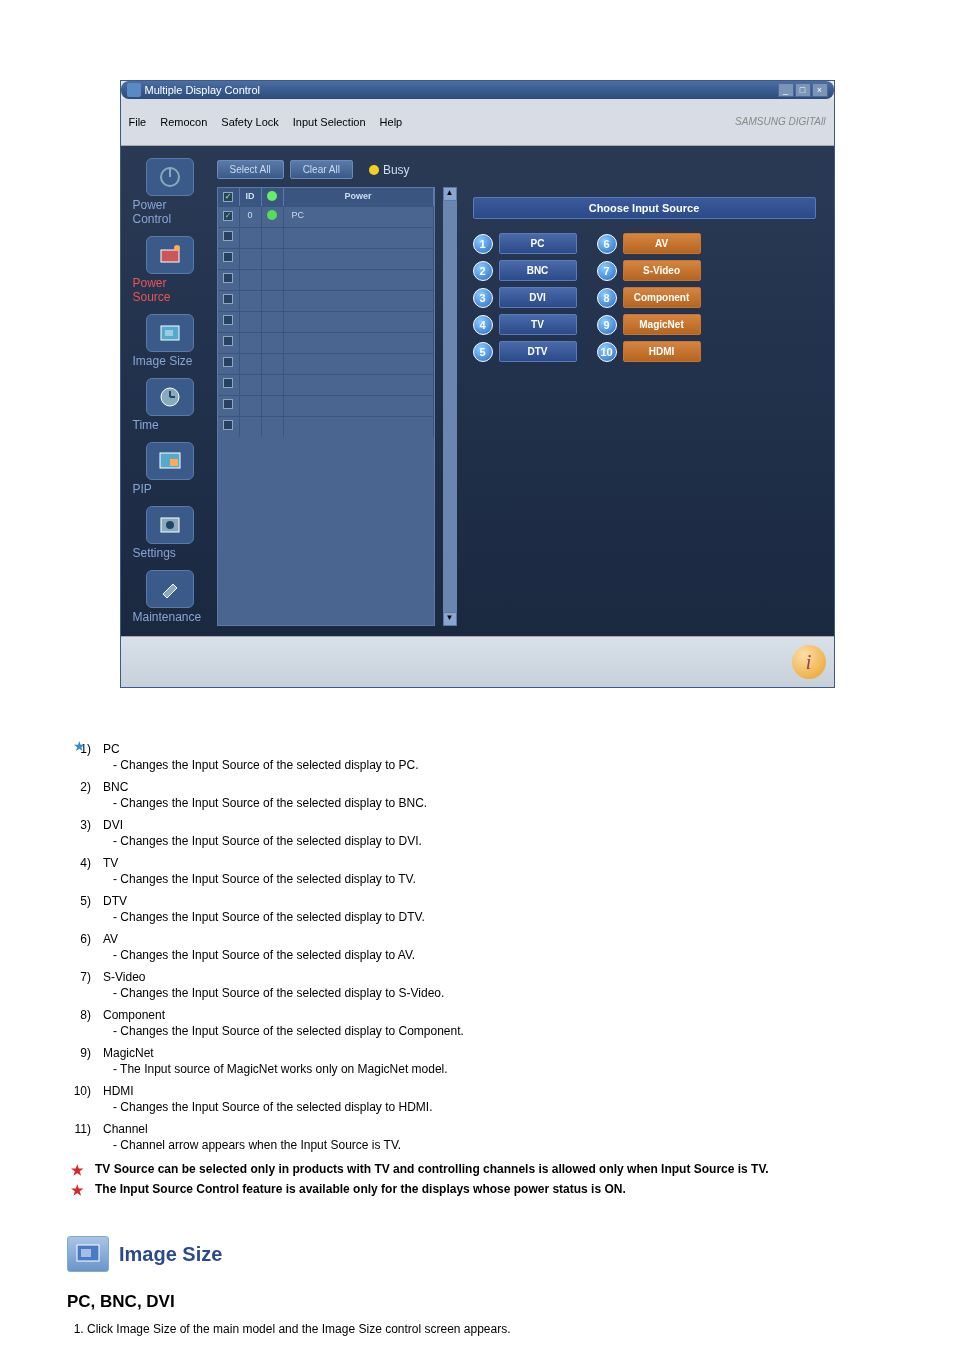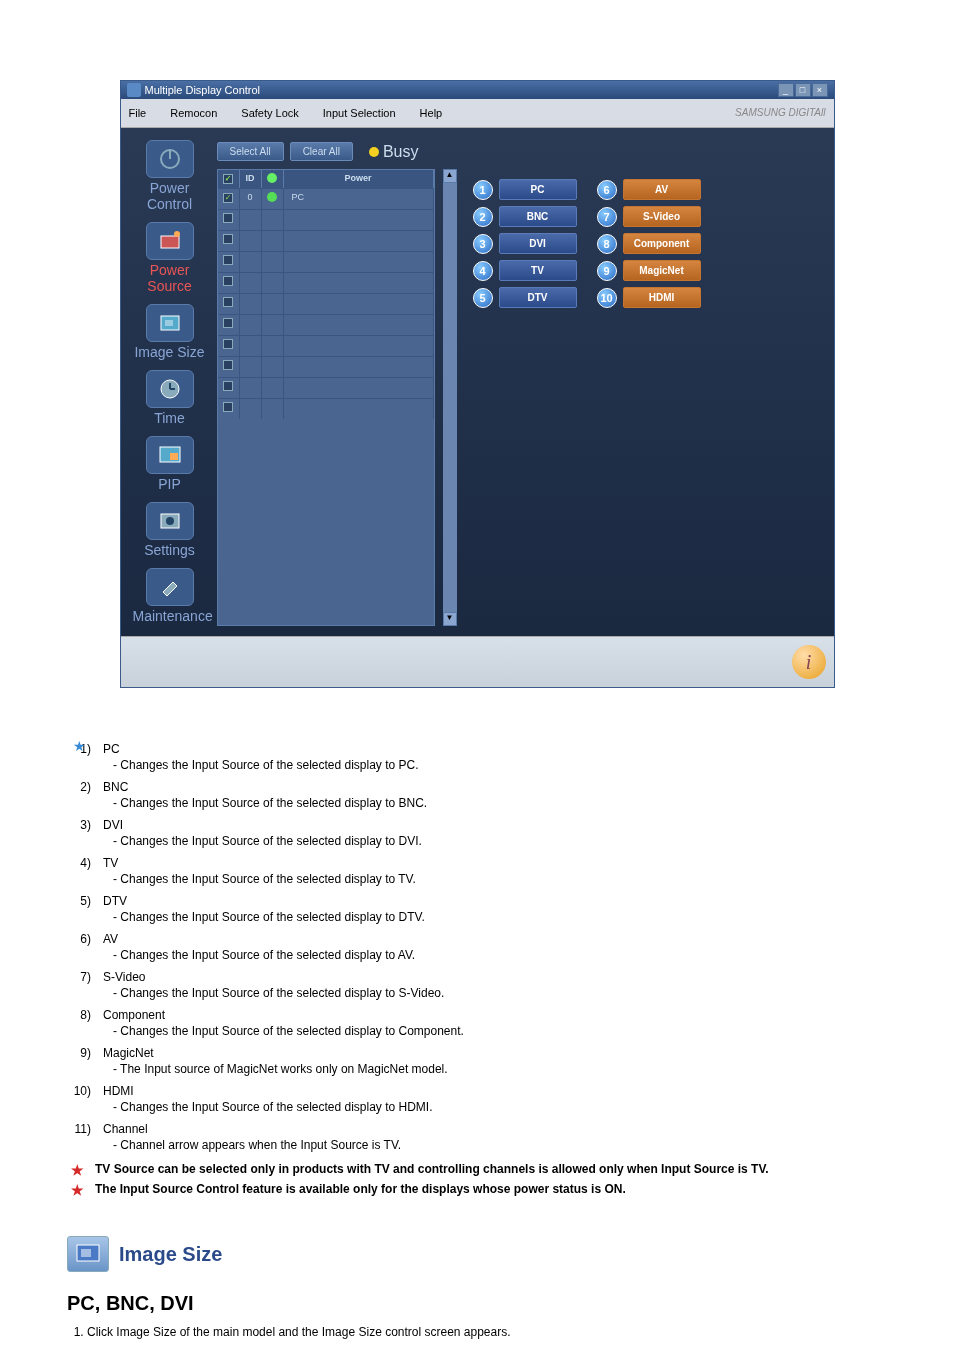--- a/index.html
+++ b/index.html
@@ -1,40 +1,40 @@
 <!DOCTYPE html>
 <html><head>
   <meta charset="utf-8">
   <style>
     * { box-sizing: border-box; margin: 0; padding: 0; }
     body { font-family: Verdana, Arial, sans-serif; font-size: 12px; background: #fff; color: #000; padding: 40px 60px; }
     
     .app-window { width: 715px; margin: 40px auto 50px; border: 1px solid #3a5a8a; background: #e8e8e8; }
-    .titlebar { background: linear-gradient(#4a6fa5, #2a4a7a); color: #fff; padding: 2px 6px; display: flex; align-items: center; justify-content: space-between; font-size: 11px; }
+    .titlebar { background: linear-gradient(#4a6fa5, #2a4a7a); color: #fff; padding: 2px 6px; display: flex; align-items: center; justify-content: space-between; font-size: 11px; border-radius: 8px; }
     .titlebar-left { display: flex; align-items: center; gap: 4px; }
     .titlebar-icon { width: 14px; height: 14px; background: #5a8ac5; border-radius: 2px; }
     .win-controls { display: flex; gap: 1px; }
     .win-btn { width: 16px; height: 14px; background: #7a95b5; border: 1px solid #4a6a9a; font-size: 9px; text-align: center; line-height: 12px; cursor: pointer; }
     
-    .menubar { background: #d8dce5; border-bottom: 1px solid #aaa; padding: 8px 8px; display: flex; gap: 24px; font-size: 11px; }
+    .menubar { background: #d8dce5; border-bottom: 1px solid #aaa; padding: 17px 8px; display: flex; gap: 14px; font-size: 11px; }
     .menubar span { cursor: pointer; }
     .brand { margin-left: auto; color: #888; font-size: 10px; font-style: italic; }
     
     .app-body { display: flex; background: linear-gradient(#2a3a55, #1a2840); padding: 10px; gap: 8px; }
     
     .sidebar { width: 78px; display: flex; flex-direction: column; gap: 6px; }
-    .side-item { text-align: center; color: #88a5d5; font-size: 14px; cursor: pointer; padding: 2px; }
+    .side-item { color: #88a5d5; font-size: 12px; cursor: pointer; padding: 2px; }
     .side-item.selected { color: #e85555; }
     .side-icon { width: 48px; height: 38px; margin: 0 auto 2px; background: #3a5a8a; border: 1px solid #5a7aaa; border-radius: 6px; display: flex; align-items: center; justify-content: center; }
     .side-icon svg { width: 26px; height: 26px; }
     
     .main-area { flex: 1; display: flex; flex-direction: column; }
     .toolbar { display: flex; gap: 6px; align-items: center; padding: 4px 0 8px; }
     .tb-btn { background: linear-gradient(#5a7aaa, #3a5a8a); color: #cde; border: 1px solid #6a8aba; padding: 3px 12px; font-size: 10px; border-radius: 2px; cursor: pointer; }
-    .busy { display: flex; align-items: center; gap: 4px; color: #cde; font-size: 16px; margin-left: 10px; }
+    .busy { display: flex; align-items: center; gap: 4px; color: #cde; font-size: 12px; margin-left: 10px; }
     .busy-dot { width: 10px; height: 10px; background: #f5d020; border-radius: 50%; }
     
     .content-row { display: flex; gap: 8px; flex: 1; }
     
     .grid-panel { width: 218px; background: #4a6590; border: 1px solid #5a7aaa; }
     .grid-head { display: flex; background: #3a5580; color: #cde; font-size: 9px; }
     .gh-cell { padding: 3px 4px; border-right: 1px solid #5a7aaa; text-align: center; font-weight: bold; }
     .gh1 { width: 22px; } .gh2 { width: 22px; } .gh3 { width: 22px; } .gh4 { flex: 1; }
     .grid-body { height: 250px; overflow-y: auto; }
     .grid-row { display: flex; border-top: 1px solid #3a5580; font-size: 9px; color: #cde; }
@@ -71,21 +71,21 @@
     .num { width: 24px; text-align: right; }
     .num-body { flex: 1; }
     .num-title { margin-bottom: 2px; }
     .num-desc { padding-left: 10px; }
     .note { padding-left: 28px; position: relative; margin: 6px 0; font-weight: bold; }
     .note .star { left: 4px; }
     
     .section-head { display: flex; align-items: center; gap: 10px; margin: 40px 0 20px; }
     .section-icon { width: 42px; height: 36px; background: linear-gradient(#a8c5e8, #6a95c8); border: 1px solid #8ab; border-radius: 3px; display: flex; align-items: center; justify-content: center; }
     .section-title { font-size: 20px; font-weight: bold; color: #2a4a8a; }
-    .sub-title { font-size: 20px; font-weight: bold; margin: 20px 0 10px; }
+    .sub-title { font-size: 17px; font-weight: bold; margin: 20px 0 10px; }
     .ol { padding-left: 20px; }
   </style>
 </head>
 <body>
 
 <div class="doc">
 
 <div class="app-window">
   <div class="titlebar">
     <div class="titlebar-left">
@@ -257,20 +257,21 @@
                   <div class="gr-cell gr4"></div>
                 </div>
               </div>
         </div>
         <div class="scroll-col">
           <div class="scroll-btn">▲</div>
           <div class="scroll-track"></div>
           <div class="scroll-btn">▼</div>
         </div>
         <div class="right-panel">
+          <div class="panel-title">Choose Input Source</div>
           <div class="src-grid">
             <div class="src-col" id="left-col">
                   <div class="src-item">
                     <span class="badge">1</span>
                     <span class="src-btn">PC</span>
                   </div>
                   <div class="src-item">
                     <span class="badge">2</span>
                     <span class="src-btn">BNC</span>
                   </div>

